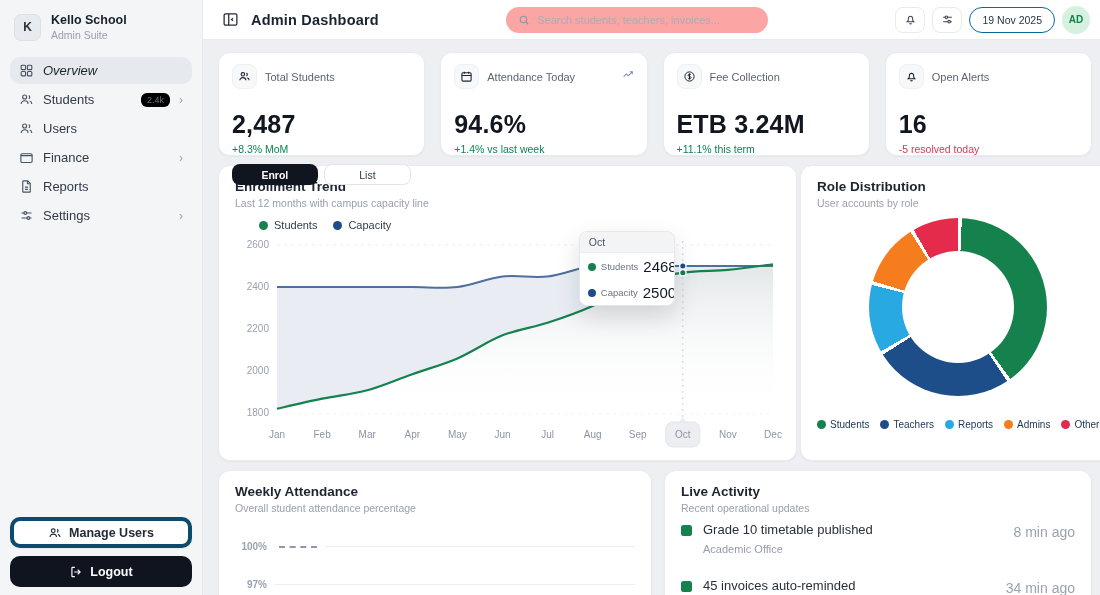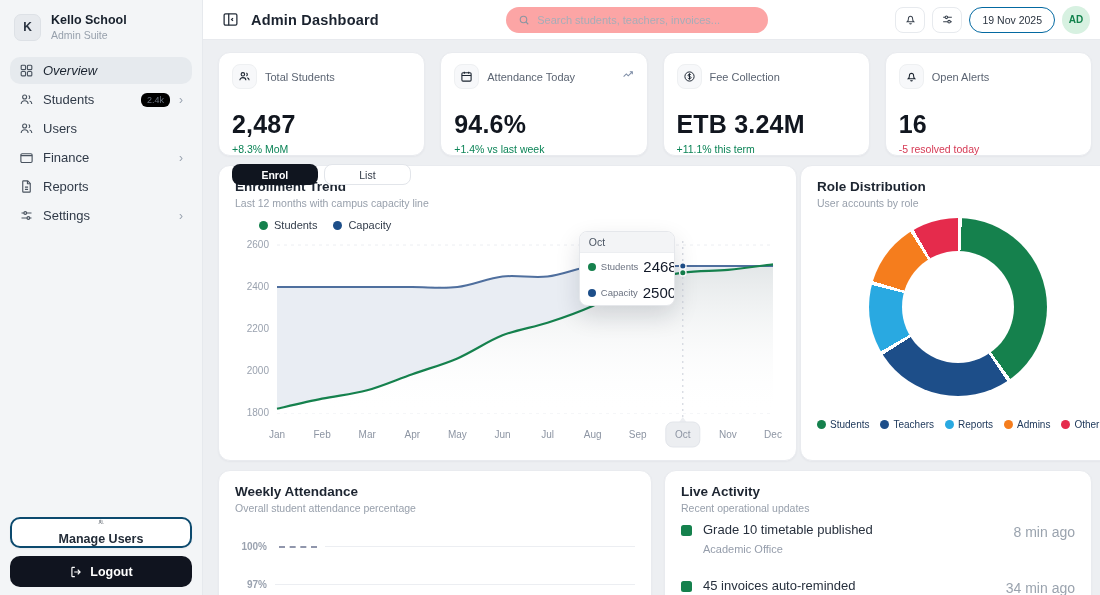--- a/index.html
+++ b/index.html
@@ -14,21 +14,21 @@
   .brand-sub { font-size:10.5px; color:#97a0ac; margin-top:2px; }
   .nav { padding:4px 0; }
   .nav-item { display:flex; align-items:center; gap:9px; margin:2px 10px; padding:6px 9px; border-radius:10px; font-size:13px; color:#303a48; cursor:pointer; }
   .nav-item.active { background:#e6eaee; color:#1b2430;font-style:italic; }
   .nav-item svg { width:15px; height:15px; flex:none; stroke:#49535f; }
   .nav-label { flex:1; }
   .nav-badge { font-size:9px; color:#6b7482; background:#000000; border-radius:6px; padding:2px 6px; }
   .nav-chevron { font-size:12px; color:#9aa3b0; }
   .side-spacer { flex:1; }
   .side-btn { display:flex; align-items:center; justify-content:center; gap:7px; margin:4px 10px; height:31px; border-radius:10px; font-size:12.5px; font-weight:600; cursor:pointer; }
-  .btn-manage { background:#ffffff; border:2px solid #0c4a6e; color:#232c38; box-shadow:0 1px 2px rgba(16,24,40,.05);flex-direction:column; }
+  .btn-manage { background:#ffffff; border:4px solid #0c4a6e; color:#232c38; box-shadow:0 1px 2px rgba(16,24,40,.05); }
   .btn-logout { background:#10141f; color:#ffffff; margin-bottom:8px; font-weight:700; }
   .side-btn svg { width:14px; height:14px; }
   .btn-manage svg { stroke:#232c38; } .btn-logout svg { stroke:#ffffff; }
 
   
   .main { flex:1; display:flex; flex-direction:column; min-width:0; }
   .header { height:40px; flex:none; background:#ffffff; border-bottom:1px solid #e8eaee; display:flex; align-items:center; padding:0 10px 0 16px; gap:10px; }
   .hdr-toggle { width:22px; height:22px; display:flex; align-items:center; justify-content:center; cursor:pointer; }
   .hdr-toggle svg { width:17px; height:17px; stroke:#252e3a; }
   .hdr-title { font-size:14.5px; font-weight:600; color:#1b232f; letter-spacing:.2px; }

